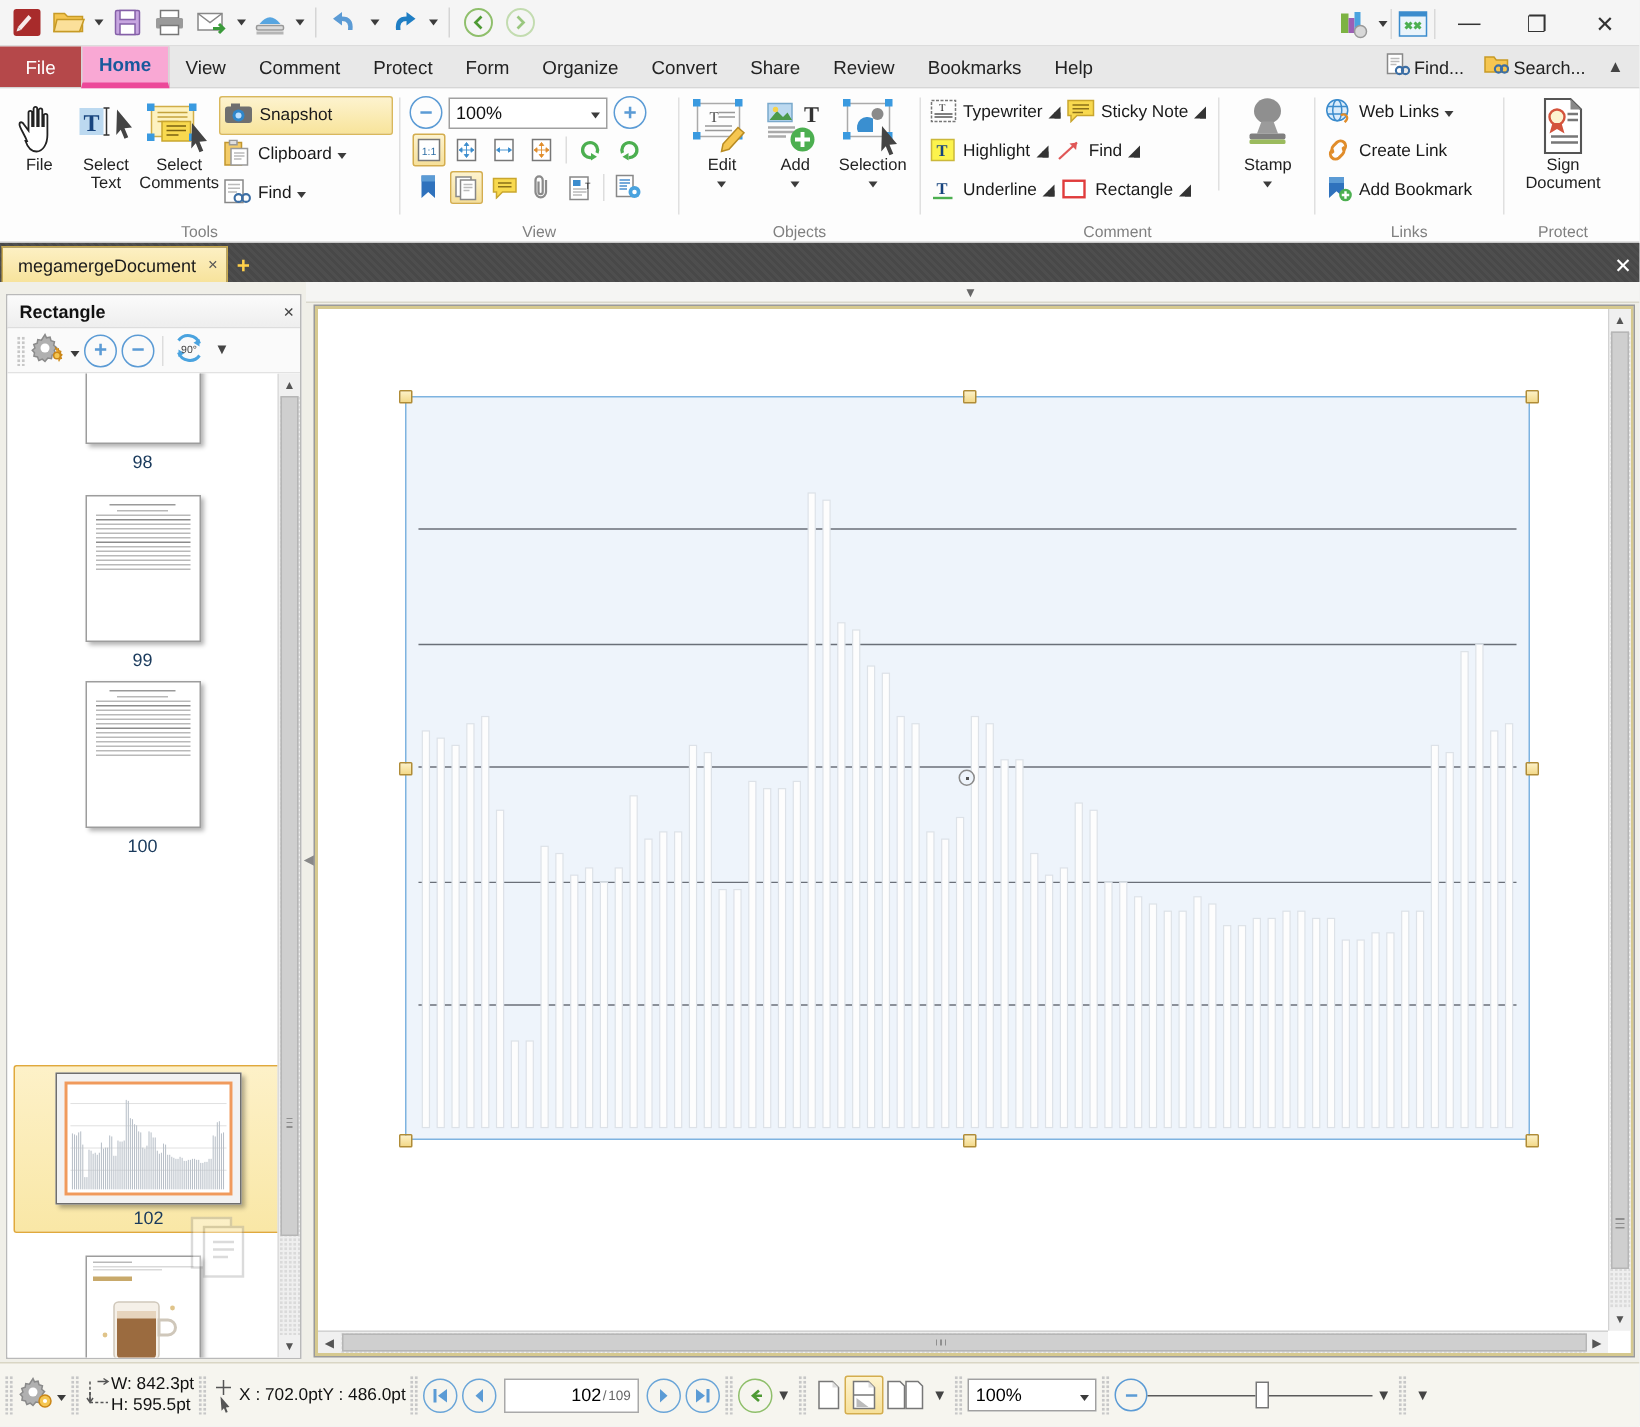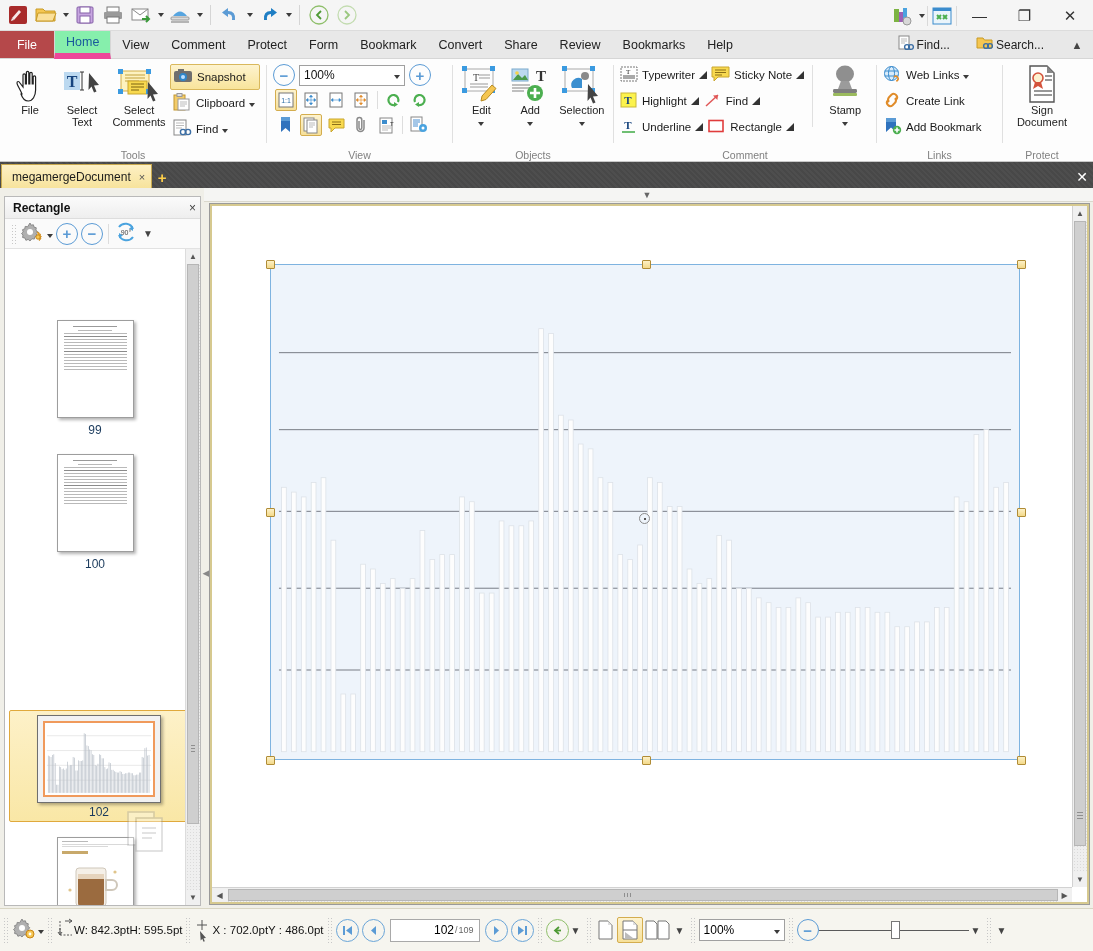--- a/index.html
+++ b/index.html
@@ -42,22 +42,22 @@
     background: #e8e8e8; border-bottom: 1px solid #d6d6d6;
     display: flex; align-items: stretch;
   }
   .tab-file {
     width: 54px; background: #b5484a; color: #fff; display: flex; align-items: center;
     justify-content: center; font-size: 12.5px;
   }
   .tab {
     padding: 0 11px; display: flex; align-items: center; font-size: 12.5px; color: #222;
   }
-  .tab.active { background: #86efac; color: #19599c; border-left: 1px solid #d6d6d6; border-right: 1px solid #d6d6d6; border-bottom: 6px solid #ec4899; margin-bottom: -1px; }
-  .ribbon-right { margin-left: auto; display: flex; align-items: center; padding-right: 6px; gap: 20px; }
+  .tab.active { background: #f9a8d4; color: #19599c; border-left: 1px solid #d6d6d6; border-right: 1px solid #d6d6d6; border-bottom: 4px solid #ec4899; margin-bottom: -1px; font-weight: bold; }
+  .ribbon-right { margin-left: auto; display: flex; align-items: center; padding-right: 6px; gap: 7px; }
   .rr-item { display: flex; align-items: center; gap: 3px; font-size: 12px; color: #222; padding: 0 3px; }
   .collapse-chev { width: 20px; height: 20px; display:flex; align-items:center; justify-content:center; color:#444; font-size:11px;}
 
   
   .ribbon {
     position: absolute; top: 59px; left: 0; width: 1093px; height: 103px;
     background: #fdfdfd; border-bottom: 1px solid #c8c8c8;
     display: flex;
   }
   .rgroup { position: relative; height: 103px; display: flex; flex-direction: column; }
@@ -310,21 +310,21 @@
     </div>
   </div>
 
   <div class="ribbon-tabs">
     <div class="tab-file">File</div>
     <div class="tab active">Home</div>
     <div class="tab">View</div>
     <div class="tab">Comment</div>
     <div class="tab">Protect</div>
     <div class="tab">Form</div>
-    <div class="tab">Bookmark</div>
+    <div class="tab">Organize</div>
     <div class="tab">Convert</div>
     <div class="tab">Share</div>
     <div class="tab">Review</div>
     <div class="tab">Bookmarks</div>
     <div class="tab">Help</div>
     <div class="ribbon-right">
       <div class="rr-item">
         <span>
           <svg width="17" height="17" viewBox="0 0 17 17">
               <rect x="2" y="1" width="10" height="13" fill="#fff" stroke="#888"></rect>
@@ -384,21 +384,21 @@
                 <rect x="31" y="1" width="5" height="5" fill="#3a9ae0"></rect>
                 <rect x="3" y="21" width="5" height="5" fill="#3a9ae0"></rect>
                 <rect x="31" y="21" width="5" height="5" fill="#3a9ae0"></rect>
                 <path d="M33 14l10 12-5 .5 2.5 6-2.5 1-2.5-6-3 3.5z" fill="#444"></path>
               </svg>
           </span>
           <span>Select</span>
           <span>Comments</span>
         </div>
         <div style="padding-top:2px">
-          <div class="smallrow highlighted-btn" style="width:90px">
+          <div class="smallrow highlighted-btn" style="width:116px">
             <span>
               <svg width="20" height="16" viewBox="0 0 20 16">
                   <rect x="1" y="3" width="18" height="11" rx="2" fill="#6f6f6f"></rect>
                   <rect x="5" y="1" width="6" height="3" fill="#6f6f6f"></rect>
                   <circle cx="10" cy="9" r="4" fill="#2f86c9"></circle>
                   <circle cx="10" cy="9" r="2" fill="#bde0ff"></circle>
                 </svg>
             </span>
             <span class="lbl">Snapshot</span>
           </div>
@@ -770,22 +770,30 @@
             <path d="M19 5v5l-4-2.5z" fill="#4aa3df"></path>
             <path d="M19 16A8 8 0 0 1 5 14" fill="none" stroke="#4aa3df" stroke-width="2"></path>
             <path d="M5 17v-5l4 2.5z" fill="#4aa3df"></path>
             <text x="12" y="14" font-size="7" text-anchor="middle" fill="#444">90°</text>
           </svg>
       </span>
       <span class="dbl-chev">▼<br></span>
     </div>
     <div class="thumb-list">
 
-
-      <div class="thumb-item" style="top:71px">
+      <div class="thumb-item" style="top:-50px">
+        <div class="wrap">
+          <div class="thumb-page" style="width:77px;height:97px">
+            
+          </div>
+          <div class="thumb-num">98</div>
+        </div>
+      </div>
+
+      <div class="thumb-item" style="top:81px">
         <div class="wrap">
           <div class="thumb-page" style="width:77px;height:98px">
             <div class="tp-lines">
               <i class="hdr"></i>
                 <i class="short"></i>
                 <i></i>
                 <i class="dark"></i>
                 <i></i>
                 <i></i>
                 <i></i>
@@ -1096,21 +1104,21 @@
     <span class="mini-caret"></span>
     <span class="sb-sep"></span>
     <span>
       <svg width="18" height="26" viewBox="0 0 18 26">
           <path d="M4 5v14h12" fill="none" stroke="#555" stroke-dasharray="2 1.5"></path>
           <path d="M9 5h7M13 3l3 2-3 2" fill="none" stroke="#555"></path>
           <path d="M4 12v7M2 16l2 3 2-3" fill="none" stroke="#555"></path>
         </svg>
     </span>
     <span class="dim-block">
-      <span style="display:flex;flex-direction:row">
+      <span style="display:flex;flex-direction:column">
         <span>W: 842.3pt</span>
         <span>H: 595.5pt</span>
       </span>
     </span>
     <span class="sb-sep"></span>
     <span>
       <svg width="18" height="26" viewBox="0 0 18 26">
           <path d="M3 9h10M8 4v10" stroke="#555"></path>
           <path d="M6 15l6 7-2.4.3 1.2 3-1.3.5-1.2-3-1.6 1.7z" fill="#555"></path>
         </svg>

